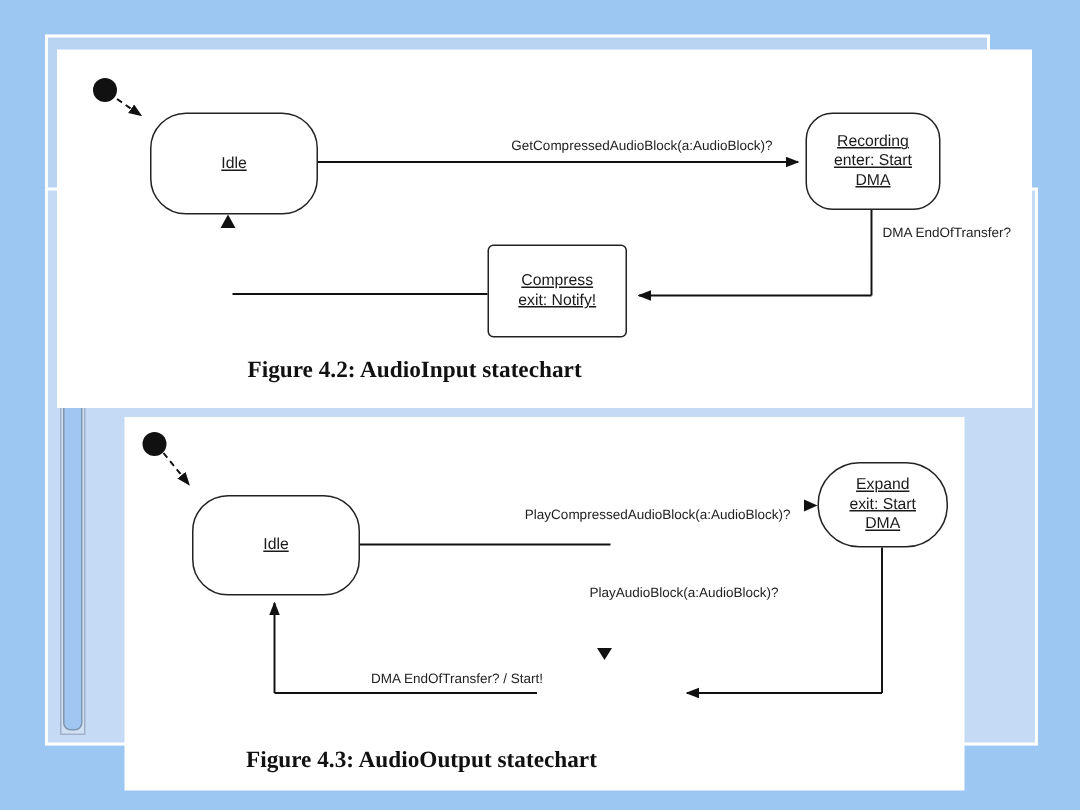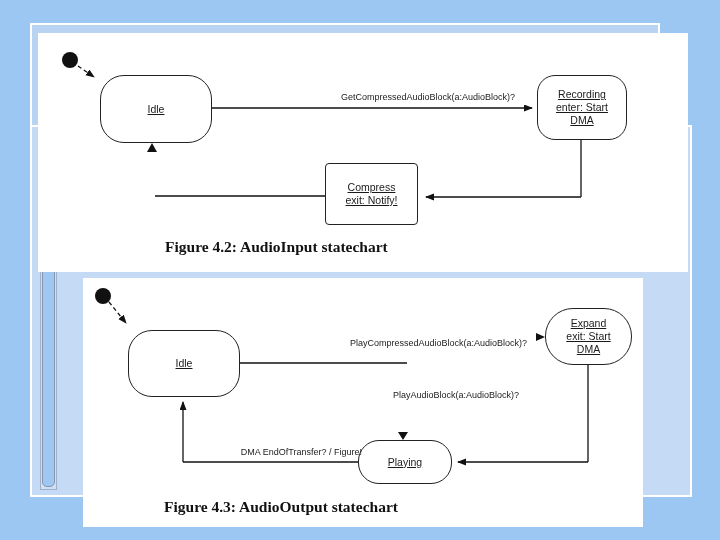--- a/index.html
+++ b/index.html
@@ -107,20 +107,21 @@
   </svg>
 
   <div class="state f1-idle">Idle</div>
   <div class="state f1-recording">Recording
 enter: Start
 DMA</div>
   <div class="state f1-compress">Compress
 exit: Notify!</div>
 
   <div class="tlabel f1-get">GetCompressedAudioBlock(a:AudioBlock)?</div>
+  <div class="tlabel f1-dma">DMA EndOfTransfer?</div>
 
   <div class="caption f1-cap">Figure 4.2: AudioInput statechart</div>
 </div>
 
 <div class="abs fig-panel fig-panel-2">
 
   <svg class="abs lines-layer" viewBox="0 0 560 249" xmlns="http://www.w3.org/2000/svg">
     <defs>
       <marker id="arrow2" markerWidth="9" markerHeight="8" refX="8" refY="3.5" orient="auto" markerUnits="userSpaceOnUse">
         <path d="M0,0 L9,3.5 L0,7 z" fill="#111"></path>
@@ -134,20 +135,19 @@
     <line x1="505" y1="87" x2="505" y2="184" stroke="#111" stroke-width="1.3"></line>
     <line x1="505" y1="184" x2="375" y2="184" stroke="#111" stroke-width="1.3" marker-end="url(#arrow2)"></line>
     <line x1="275" y1="184" x2="100" y2="184" stroke="#111" stroke-width="1.3"></line>
     <line x1="100" y1="184" x2="100" y2="124" stroke="#111" stroke-width="1.3" marker-end="url(#arrow2)"></line>
   </svg>
 
   <div class="state f2-idle">Idle</div>
   <div class="state f2-expand">Expand
 exit: Start
 DMA</div>
-  <div class="state f2-playing">Playing</div>
 
   <div class="tlabel f2-playc">PlayCompressedAudioBlock(a:AudioBlock)?</div>
   <div class="tlabel f2-play">PlayAudioBlock(a:AudioBlock)?</div>
-  <div class="tlabel f2-dma">DMA EndOfTransfer? / Figure!</div>
+  <div class="tlabel f2-dma">DMA EndOfTransfer? / Start!</div>
 
   <div class="caption f2-cap">Figure 4.3: AudioOutput statechart</div>
 </div>
 
 </body></html>

